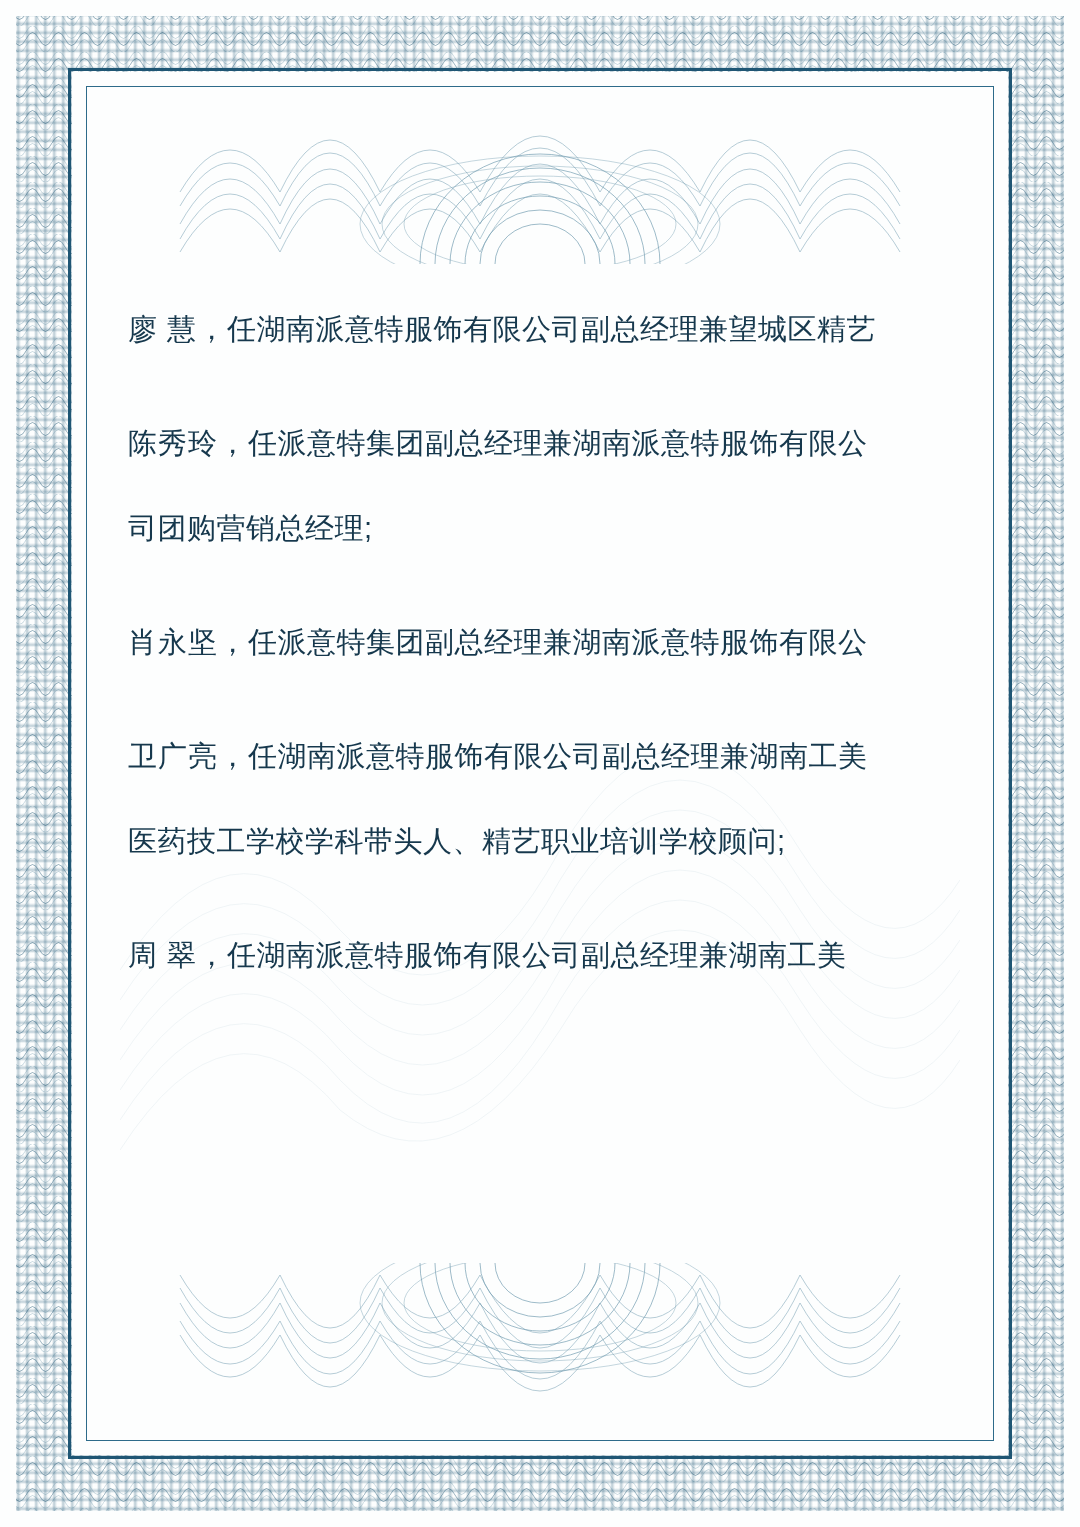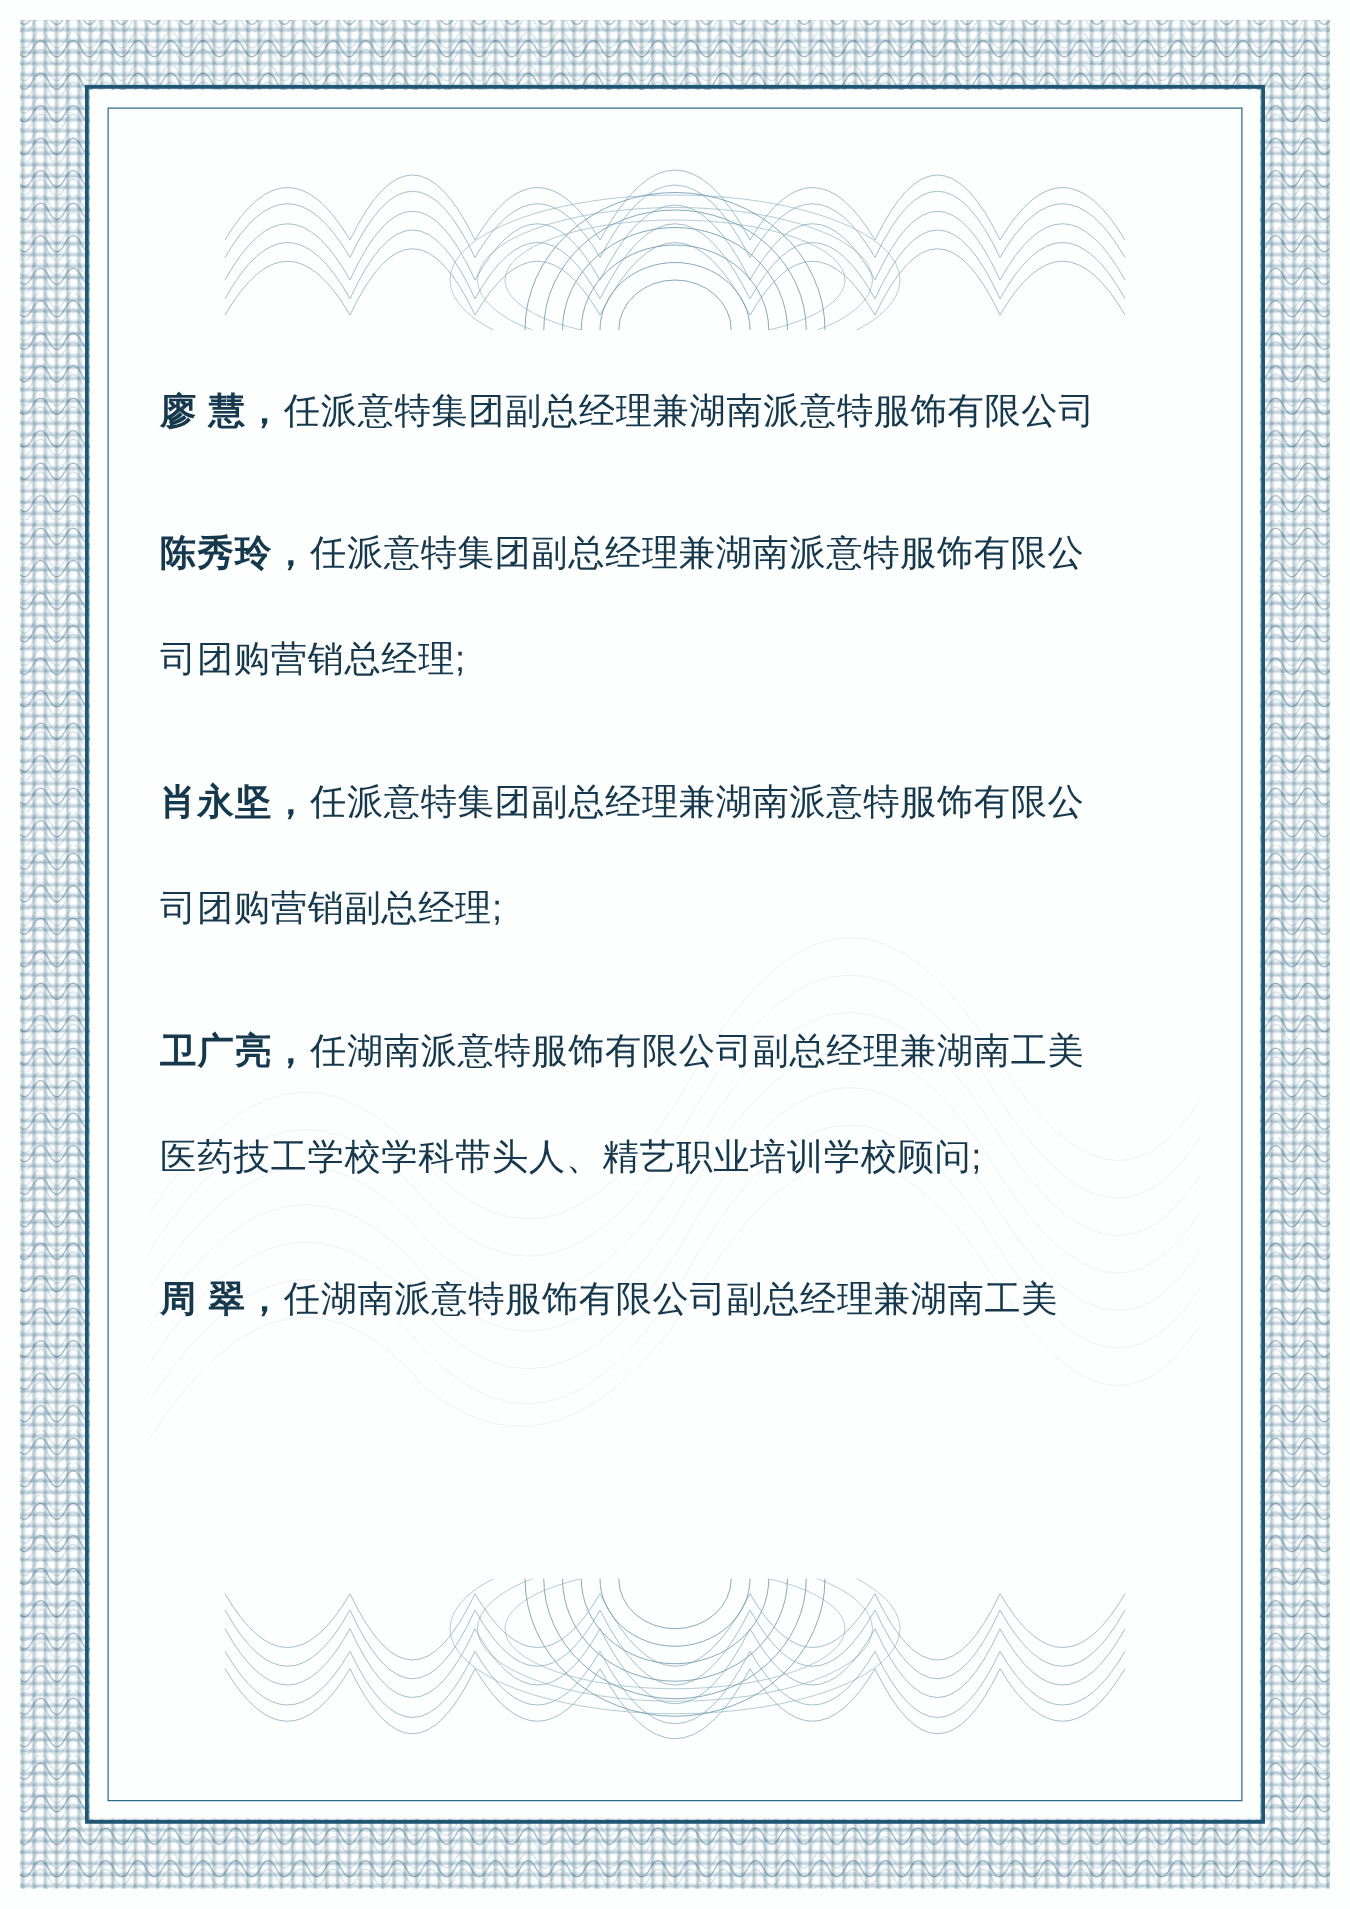--- a/index.html
+++ b/index.html
@@ -111,21 +111,21 @@
   }
 
   .para {
     font-size: 29px;
     line-height: 85px;
     color: #16384d;
     letter-spacing: 0.5px;
     white-space: nowrap;
   }
   .para .nm {
-    font-weight: bold;
+    font-weight: normal;
     letter-spacing: 1px;
   }
   .para .tail {
     display: block;
   }
 </style>
 </head>
 <body>
 
 <div class="certificate">
@@ -209,32 +209,31 @@
       <path d="M0,390 Q110,220 220,350 Q330,470 440,270 Q560,70 680,270 Q770,410 840,300"></path>
       <path d="M0,360 Q110,190 220,320 Q330,440 440,240 Q560,40 680,240 Q770,380 840,270"></path>
       <path d="M0,330 Q110,160 220,290 Q330,410 440,210 Q560,10 680,210 Q770,350 840,240"></path>
       <path d="M0,510 Q110,340 220,470 Q330,560 440,390 Q560,190 680,390 Q770,530 840,420"></path>
     </g>
   </svg>
 
   <div class="content">
 
     <p class="para">
-      <span class="nm">廖 慧，</span><span>任派意特集团副总经理兼湖南派意特服饰有限公司</span>
+      <span class="nm">廖 慧，</span><span>任湖南派意特服饰有限公司副总经理兼望城区精艺</span>
     </p>
 
 
     <p class="para">
       <span class="nm">陈秀玲，</span><span>任派意特集团副总经理兼湖南派意特服饰有限公</span>
       <span class="tail">司团购营销总经理;</span>
     </p>
 
     <p class="para">
       <span class="nm">肖永坚，</span><span>任派意特集团副总经理兼湖南派意特服饰有限公</span>
-      <span class="tail">司团购营销副总经理;</span>
     </p>
 
     <p class="para">
       <span class="nm">卫广亮，</span><span>任湖南派意特服饰有限公司副总经理兼湖南工美</span>
       <span class="tail">医药技工学校学科带头人、精艺职业培训学校顾问;</span>
     </p>
 
     <p class="para">
       <span class="nm">周 翠，</span><span>任湖南派意特服饰有限公司副总经理兼湖南工美</span>
     </p>

